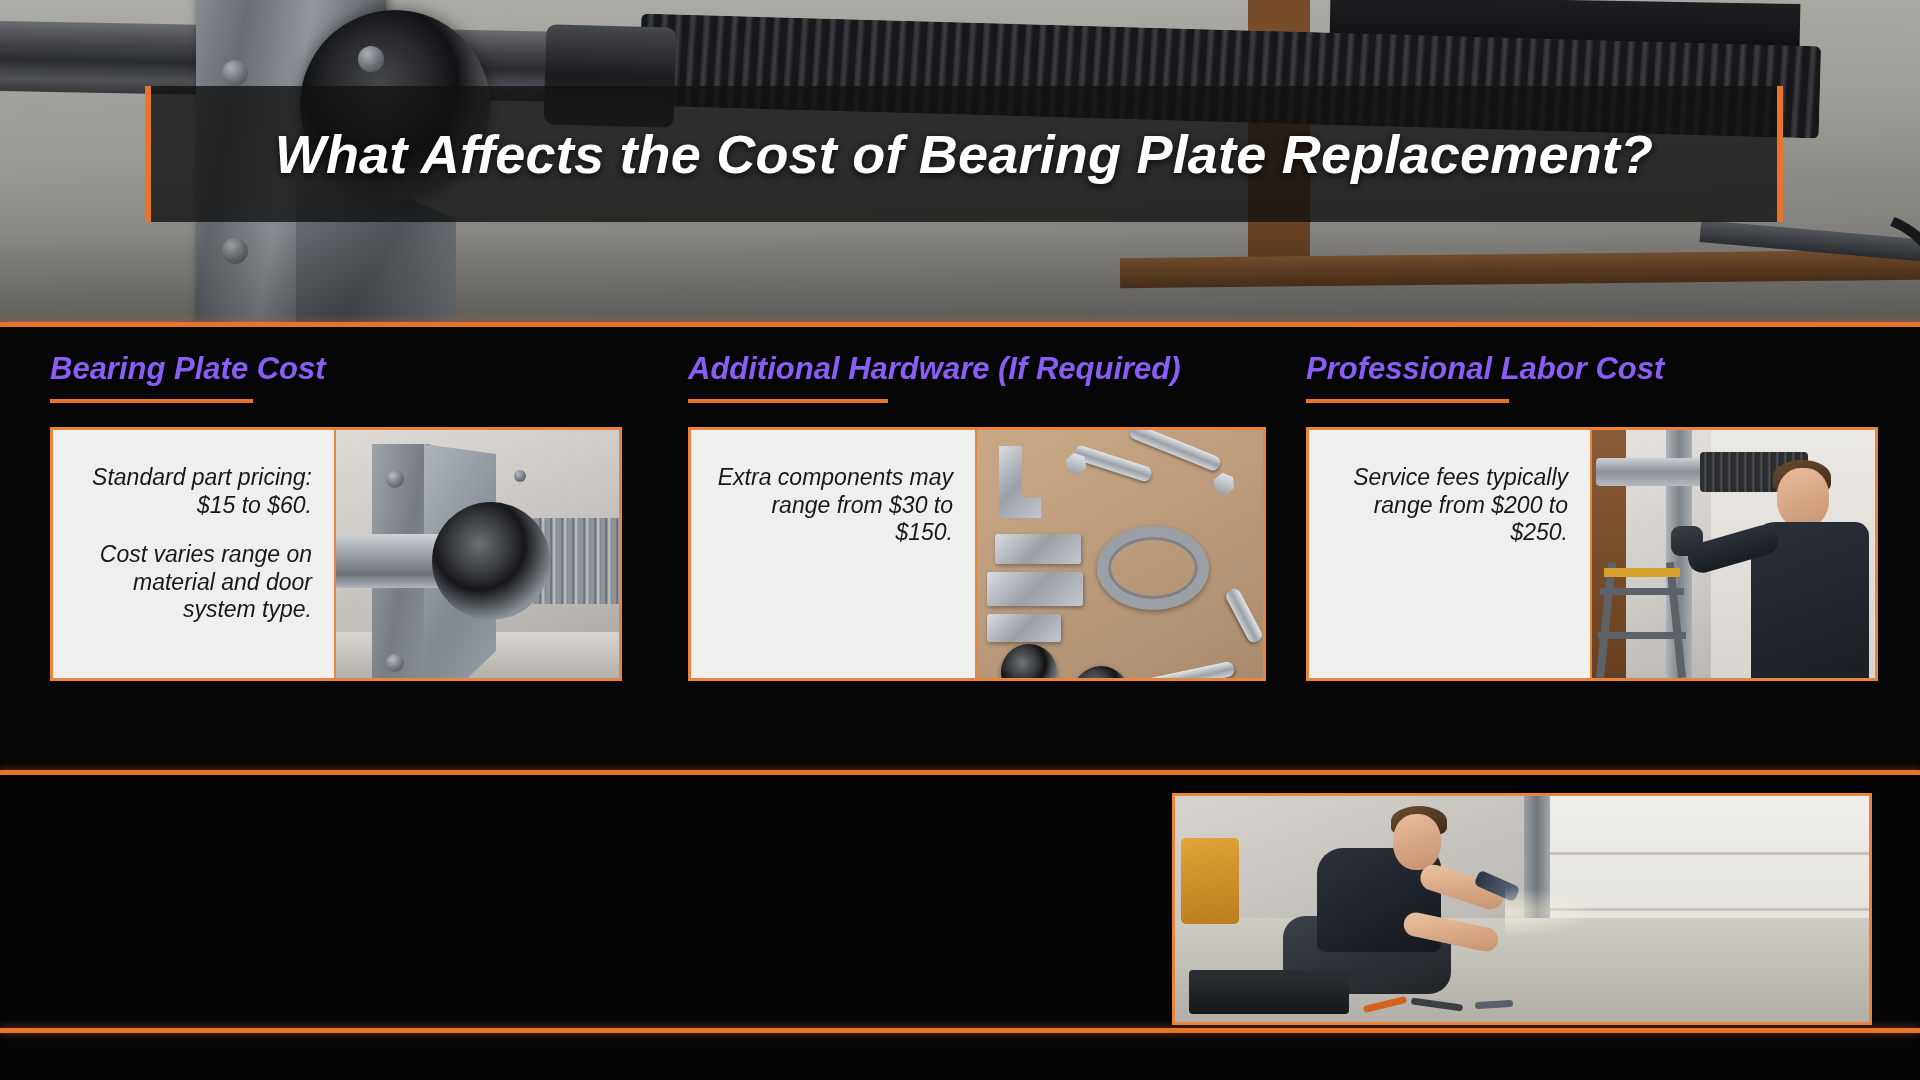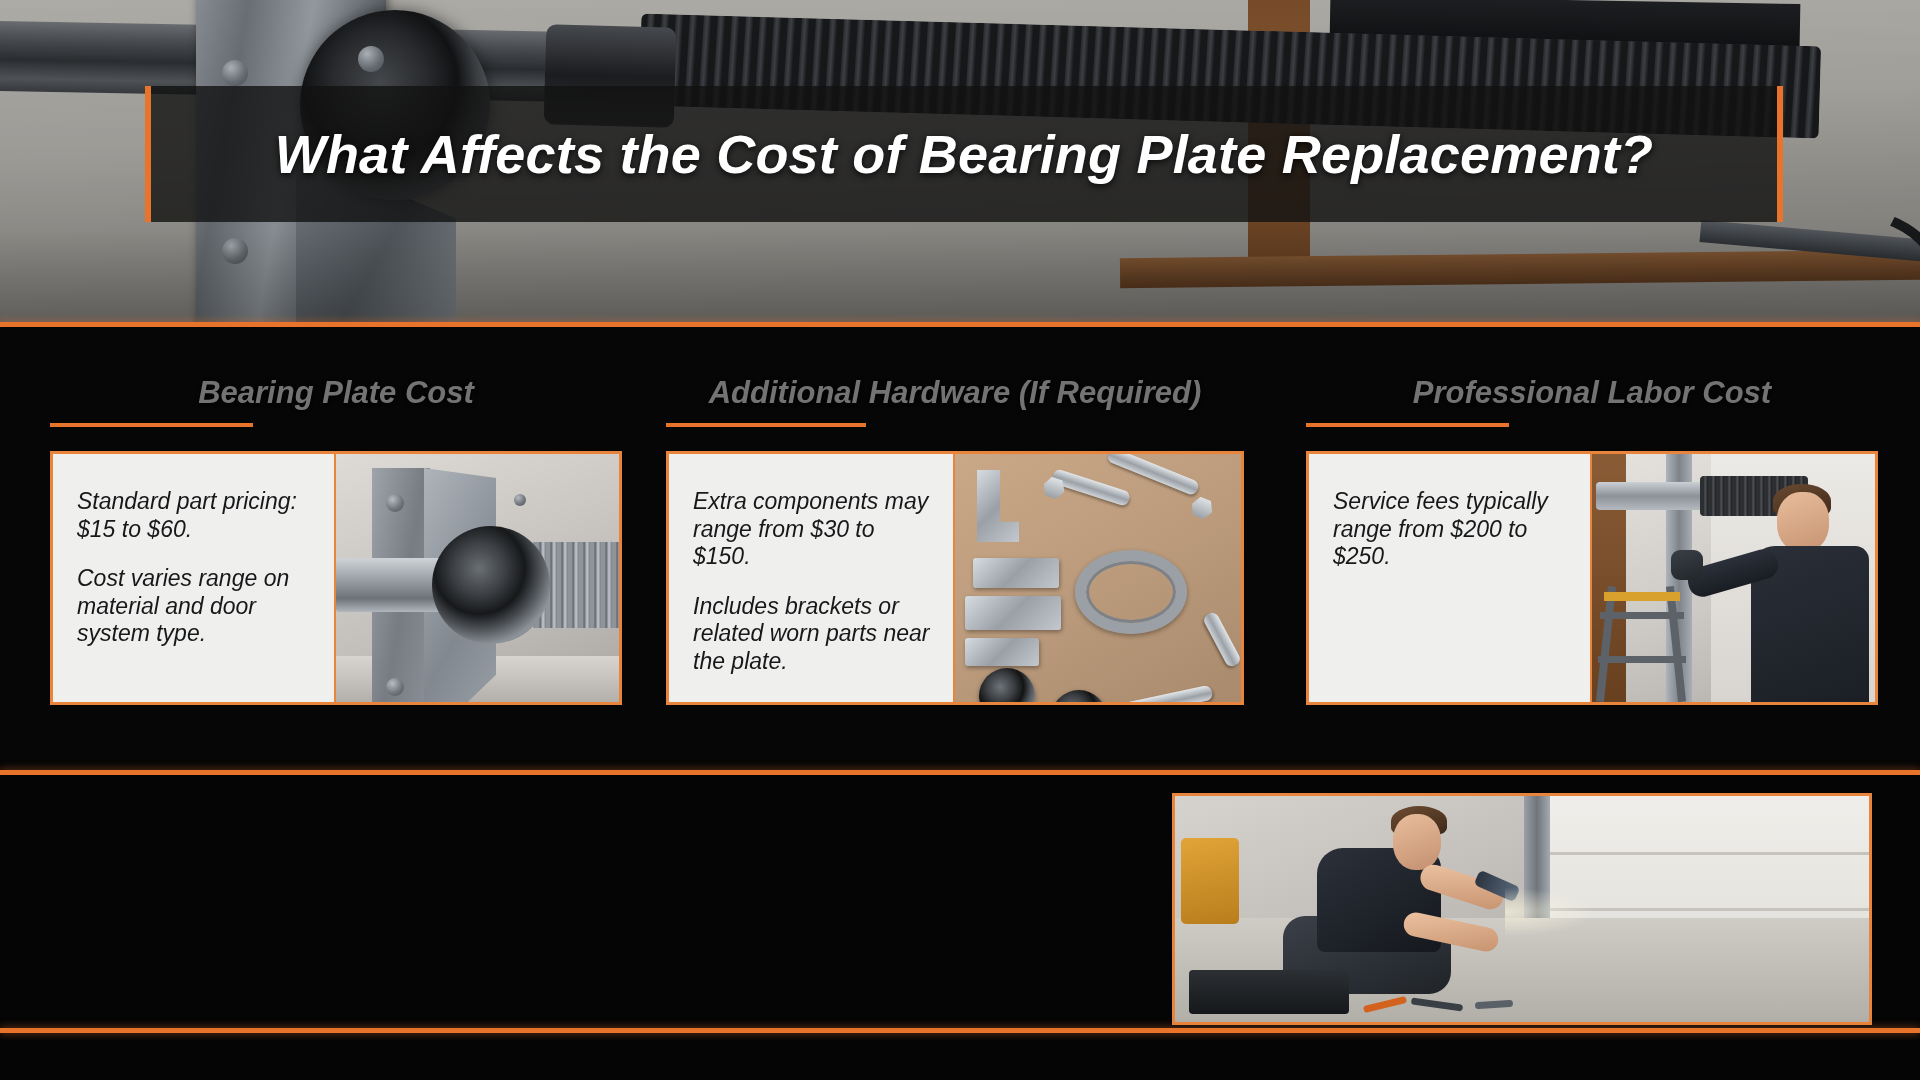--- a/index.html
+++ b/index.html
@@ -119,42 +119,42 @@
   .divider.d2{ top:770px; }
   .divider.d3{ top:1028px; }
 
   
   .cols{
     position:absolute; left:0; top:327px; width:1920px; height:443px;
     background:#060606;
   }
   .col{ position:absolute; top:0; }
   .col1{ left:50px;  width:572px; }
-  .col2{ left:666px; width:578px; }
+  .col2{ left:688px; width:578px; }
   .col3{ left:1306px; width:572px; }
 
   .col-heading{
-    color:#737373; font-size:31px; font-weight:bold;
-    padding-top:48px; white-space:nowrap;
+    color:#8b5cf6; font-size:31px; font-weight:bold;
+    padding-top:24px; white-space:nowrap;
     text-shadow:0 1px 4px rgba(0,0,0,.9);
-    text-align:center;
   }
   .col-underline{
     height:4px; background:#E8732A; margin-top:12px; width:200px;
   }
   .c1-ul{ width:203px; }
   .c2-ul{ width:200px; }
   .c3-ul{ width:203px; }
 
   .card{
     margin-top:24px; height:254px;
     display:flex;
     border:3px solid #E8843C;
     background:#e5e5e5;
     overflow:hidden;
+    text-align:right;
   }
   .card-text{
     width:50%; background:#efefed;
     padding:34px 22px 0 24px;
     border-right:2px solid #E8843C;
   }
   .card-text p{
     color:#17181a; font-size:23px; line-height:1.20;
     margin-bottom:22px;
   }
@@ -316,21 +316,20 @@
         </div>
       </div>
     </div>
 
     <div class="col col2">
       <div class="col-heading">Additional Hardware (If Required)</div>
       <div class="col-underline c2-ul"></div>
       <div class="card">
         <div class="card-text">
           <p>Extra components may range from $30 to $150.</p>
-          <p>Includes brackets or related worn parts near the plate.</p>
         </div>
         <div class="card-img">
           <div class="i2-bg"></div>
           <div class="bracket" style="left:22px;top:16px;width:42px;height:72px;clip-path:polygon(0 0,55% 0,55% 72%,100% 72%,100% 100%,0 100%)"></div>
           <div class="bracket" style="left:18px;top:104px;width:86px;height:30px;border-radius:3px"></div>
           <div class="bracket" style="left:10px;top:142px;width:96px;height:34px;border-radius:3px"></div>
           <div class="bracket" style="left:10px;top:184px;width:74px;height:28px;border-radius:3px"></div>
           <div class="bolt2" style="left:96px;top:26px;width:80px;transform:rotate(18deg)"></div>
           <div class="bolthead" style="left:88px;top:24px;transform:rotate(18deg)"></div>
           <div class="bolt2" style="left:150px;top:10px;width:96px;transform:rotate(22deg)"></div>

